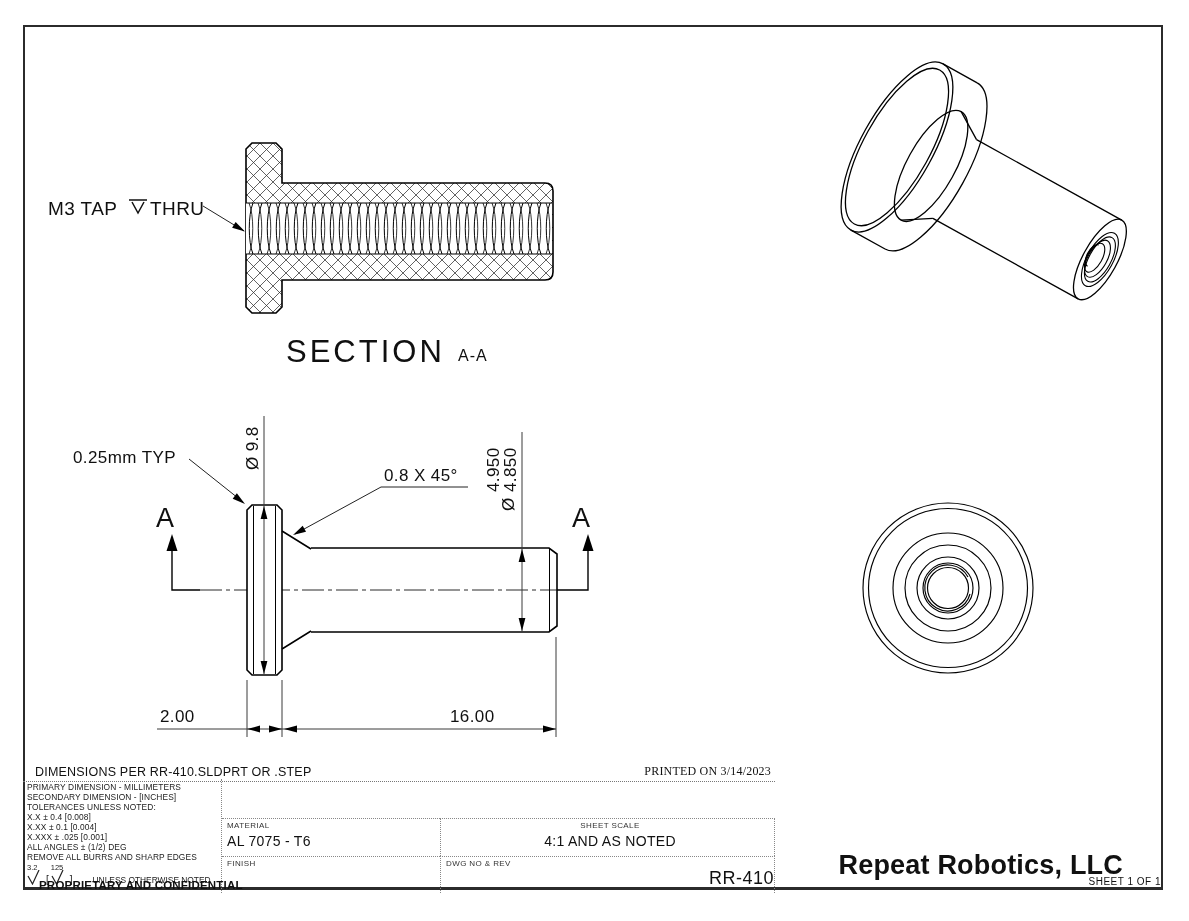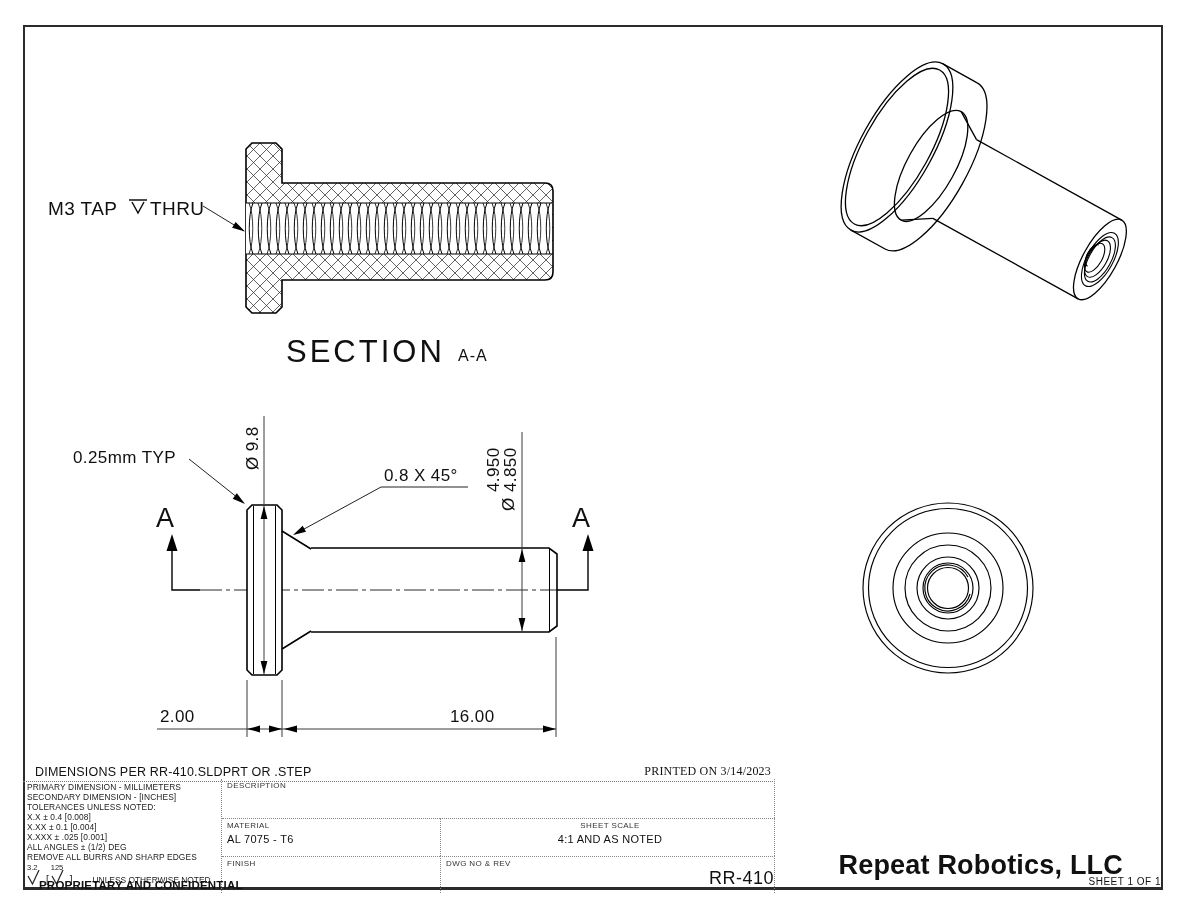--- a/index.html
+++ b/index.html
@@ -34,21 +34,21 @@
   .tol-line{font-size:8.4px;line-height:10px;letter-spacing:.1px;color:#222;white-space:nowrap;}
   .finish-row{display:flex;align-items:flex-end;margin-top:1px;height:22px;}
   .fsym{position:relative;width:15px;height:22px;margin-right:2px;}
   .fnum{position:absolute;top:0;left:0;font-size:7.5px;color:#222;white-space:nowrap;}
   .fsvg{position:absolute;left:0;bottom:0;}
   .fbracket{font-size:10px;margin:0 2px;color:#222;}
   .fnote{font-size:8.4px;color:#222;margin-left:18px;white-space:nowrap;}
   .tb-prop{position:absolute;left:4px;bottom:2px;font-size:11.5px;font-weight:bold;letter-spacing:.2px;white-space:nowrap;padding-left:12px;}
   .cell{position:absolute;box-sizing:border-box;padding:2px 0 0 5px;}
   .cell-label{font-size:8px;letter-spacing:.4px;color:#333;}
-  .cell-value{font-size:11px;letter-spacing:.3px;margin-top:3px;color:#111;}
+  .cell-value{font-size:14px;letter-spacing:.3px;margin-top:3px;color:#111;}
   .cell-desc{left:222px;top:779px;width:553px;height:39px;border-right:1px dotted #888;}
   .cell-mat{left:222px;top:818px;width:218px;height:38px;border-top:1px dotted #888;}
   .cell-scale{left:440px;top:818px;width:335px;height:38px;border-top:1px dotted #888;border-left:1px dotted #888;border-right:1px dotted #888;text-align:center;}
   .cell-finish{left:222px;top:856px;width:218px;height:37px;border-top:1px dotted #888;}
   .cell-dwg{left:440px;top:856px;width:335px;height:37px;border-top:1px dotted #888;border-left:1px dotted #888;border-right:1px dotted #888;}
   .dwg-value{font-size:18px;letter-spacing:.5px;margin-top:0px;text-align:right;}
   .tb-company{
     left:778px;top:850px;width:345px;text-align:right;
     font-size:27px;font-weight:bold;letter-spacing:.2px;white-space:nowrap;
   }
@@ -204,23 +204,20 @@
         <svg class="fsvg" width="14" height="15">
           <path d="M1 6 L5.5 14 L12 0" stroke="#222" stroke-width="1.2" fill="none"></path>
         </svg>
       </span>
       <span class="fbracket">]</span>
       <span class="fnote">UNLESS OTHERWISE NOTED</span>
     </div>
     <div class="tb-prop">PROPRIETARY AND CONFIDENTIAL</div>
   </div>
 
-  <div class="tb cell cell-desc">
-    <div class="cell-label">DESCRIPTION</div>
-  </div>
   <div class="tb cell cell-mat">
     <div class="cell-label">MATERIAL</div>
     <div class="cell-value">AL 7075 - T6</div>
   </div>
   <div class="tb cell cell-scale">
     <div class="cell-label">SHEET SCALE</div>
     <div class="cell-value">4:1 AND AS NOTED</div>
   </div>
   <div class="tb cell cell-finish">
     <div class="cell-label">FINISH</div>

